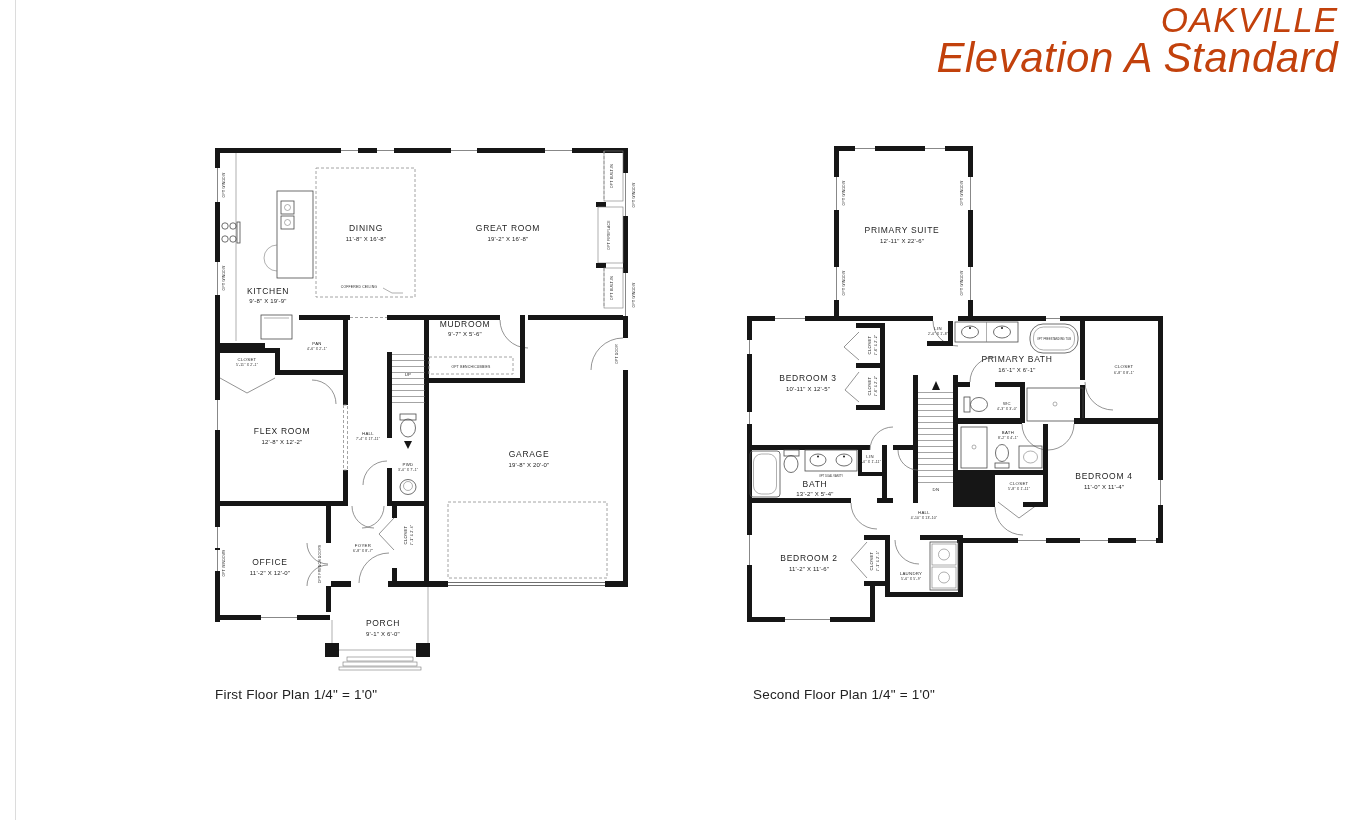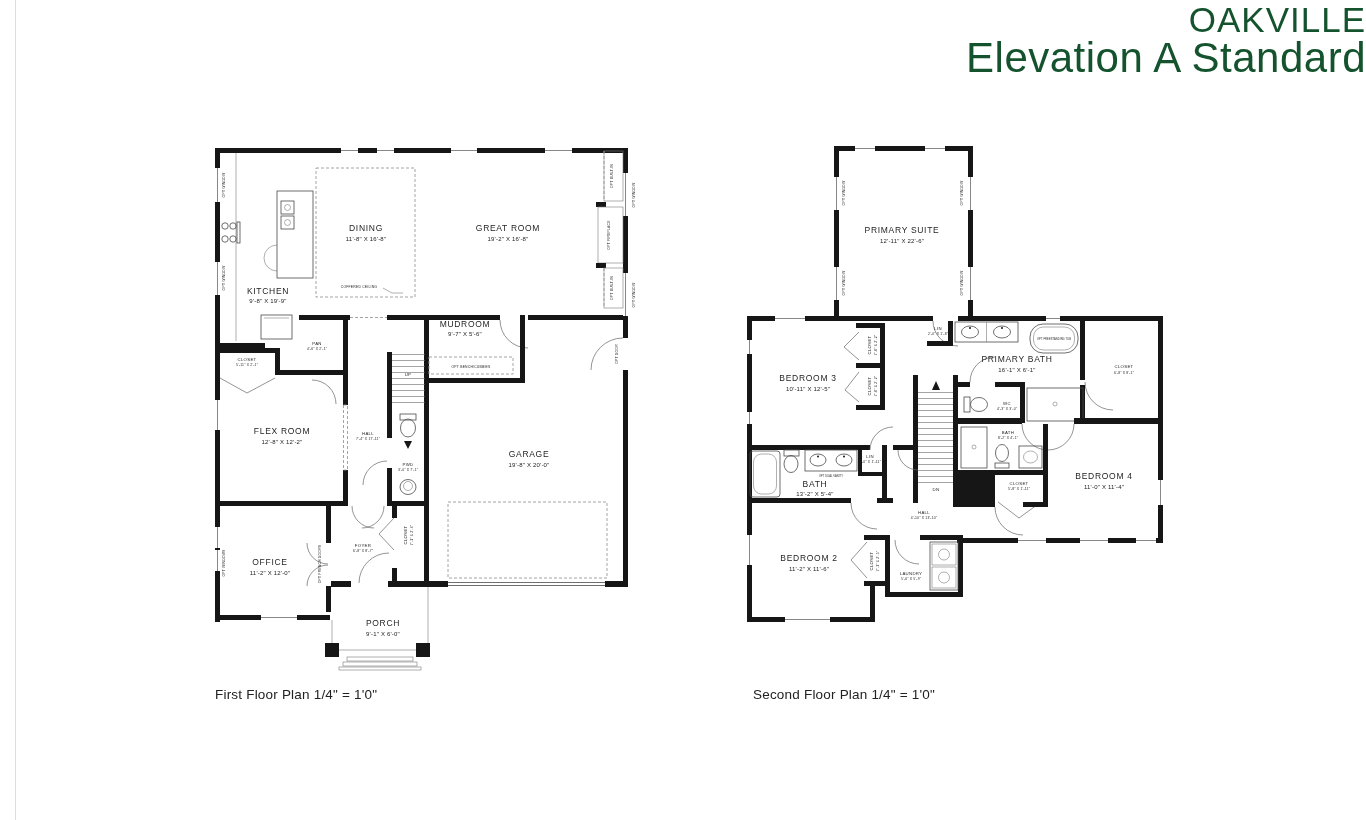--- a/index.html
+++ b/index.html
@@ -1,19 +1,19 @@
 <!DOCTYPE html>
 <html><head>
 <meta charset="utf-8">
 <style>
   html,body{margin:0;padding:0;background:#fff;}
   .page{position:relative;width:1366px;height:820px;background:#ffffff;overflow:hidden;
         font-family:"Liberation Sans",sans-serif;}
   .left-rule{position:absolute;left:15px;top:0;width:1px;height:820px;background:#dcdcdc;}
-  .title-block{position:absolute;right:0;top:0;text-align:right;color:#14532d;}
+  .title-block{position:absolute;right:28px;top:0;text-align:right;color:#c2410c;font-style:italic;}
   .title-line1{font-size:35px;line-height:40px;letter-spacing:1px;font-weight:400;}
   .title-line2{font-size:42px;line-height:36px;letter-spacing:0.5px;font-weight:400;}
   .caption{position:absolute;font-size:13.5px;color:#222;letter-spacing:0.2px;}
   .cap1{left:215px;top:687px;}
   .cap2{left:753px;top:687px;}
   svg{position:absolute;overflow:visible;}
   .svg1{left:211px;top:138px;}
   .svg2{left:730px;top:140px;}
   .w{fill:#161616;stroke:none;}
   .thin{fill:none;stroke:#4a4a4a;stroke-width:0.8;}

